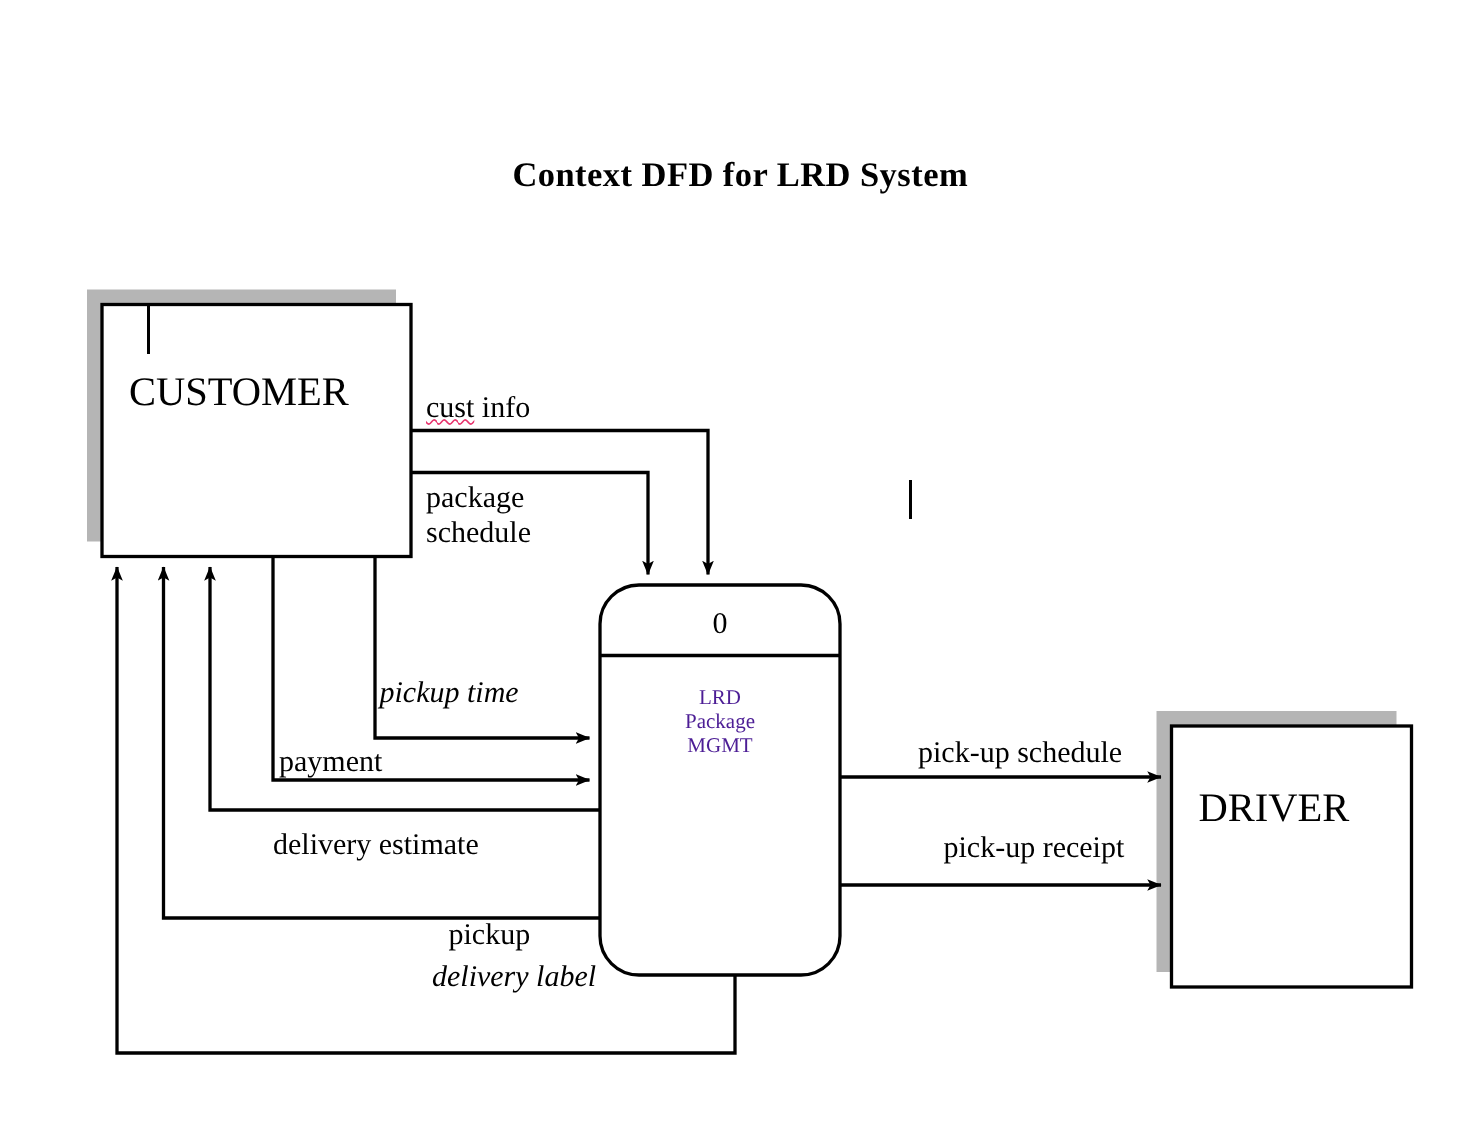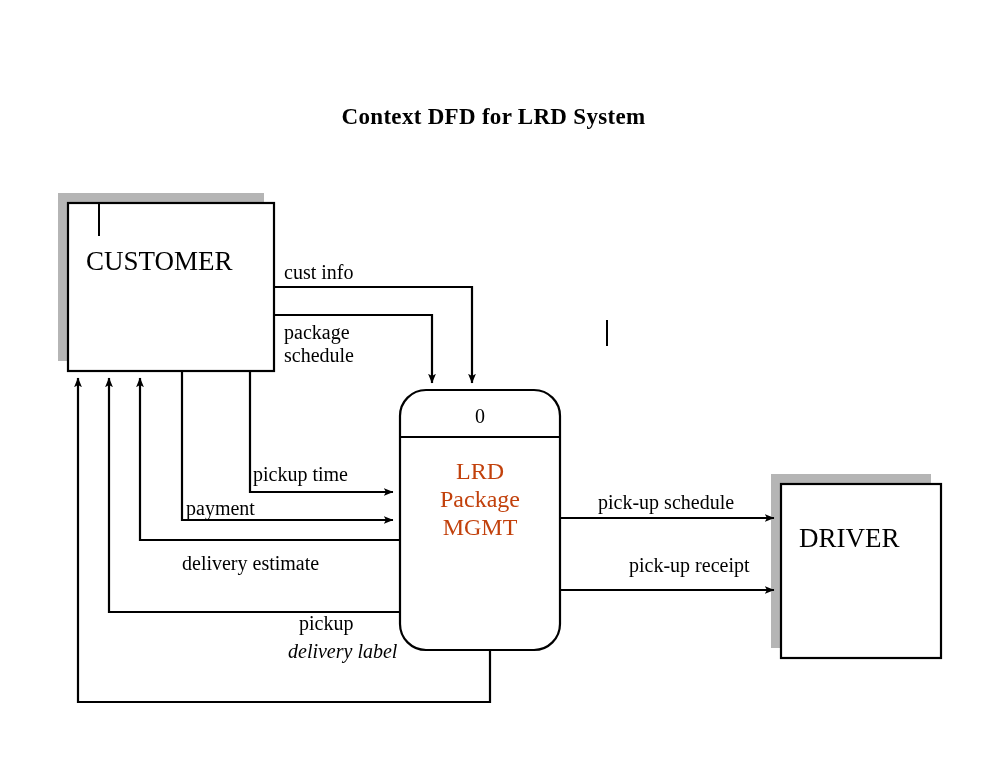--- a/index.html
+++ b/index.html
@@ -58,26 +58,27 @@
     position: absolute;
     font-family: "Liberation Serif", "DejaVu Serif", serif;
     font-size: 20px;
     color: #000000;
     text-align: center;
     white-space: nowrap;
   }
   .process-name {
     position: absolute;
     font-family: "Liberation Serif", "DejaVu Serif", serif;
-    font-size: 24px;
-    color: #c2410c;
+    font-size: 14px;
+    color: #4c1d95;
     text-align: center;
     line-height: 1.16;
   }
   .misspelled {
+    text-decoration: underline;
     text-decoration-style: wavy;
     text-decoration-color: #e8336d;
     text-decoration-thickness: 1px;
     text-underline-offset: 1px;
     text-align: right;
   }
   .caret {
     position: absolute;
     background: #000000;
     width: 2px;
@@ -163,31 +164,31 @@
 
   <div class="flow-label" style="left:284px; top:261px;">
     <span class="misspelled">cust</span><span> info</span>
   </div>
 
   <div class="flow-label" style="left:284px; top:321px;">
     <div>package</div>
     <div>schedule</div>
   </div>
 
-  <div class="flow-label" style="left:253px; top:463px;">pickup time</div>
+  <div class="flow-label" style="left:253px; top:451px;font-style:italic;">pickup time</div>
 
   <div class="flow-label" style="left:186px; top:497px;">payment</div>
 
   <div class="flow-label" style="left:182px; top:552px;">delivery estimate</div>
 
   <div class="flow-label" style="left:299px; top:612px;">pickup</div>
 
   <div class="flow-label" style="left:288px; top:640px;font-style:italic;">delivery label</div>
 
-  <div class="flow-label" style="left:598px; top:491px;text-align:center;">pick-up schedule</div>
+  <div class="flow-label" style="left:612px; top:491px;text-align:center;">pick-up schedule</div>
 
   <div class="flow-label" style="left:629px; top:554px;">pick-up receipt</div>
 
   <div class="caret" style="left:98px; top:204px; height:32px;"></div>
 
   <div class="caret" style="left:606px; top:320px; height:26px;"></div>
 
 </div>
 
 </body></html>

